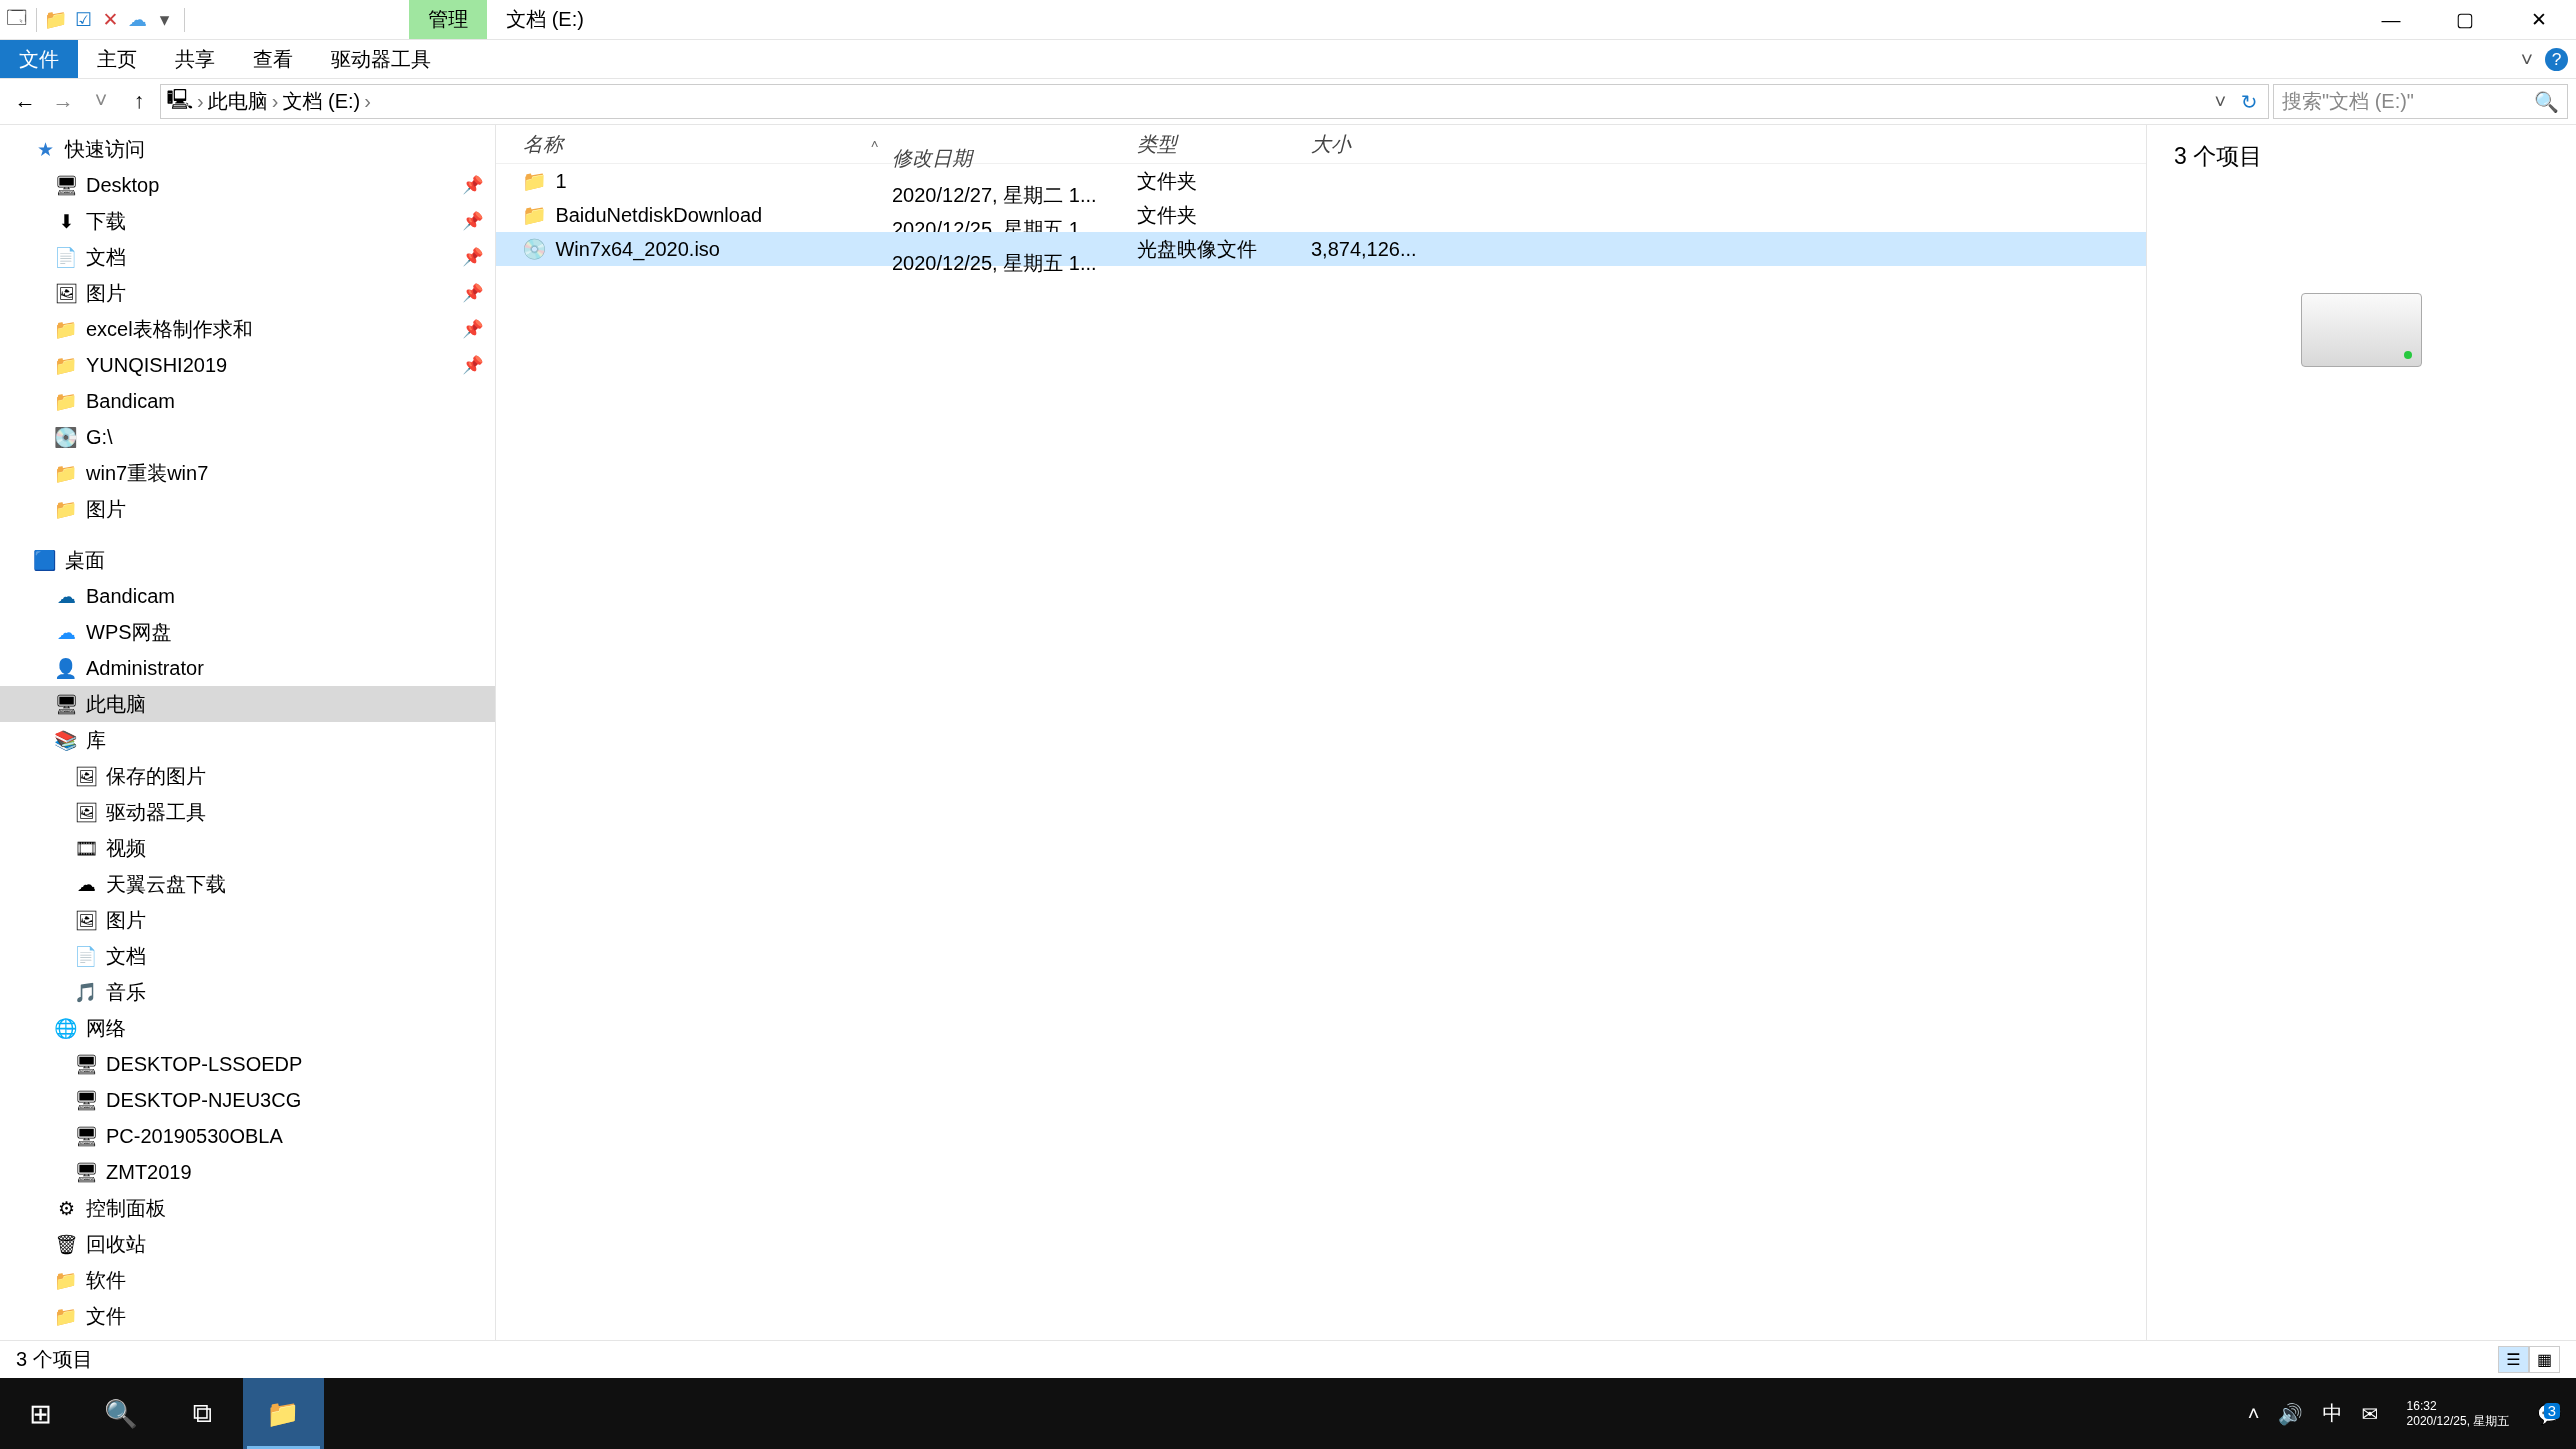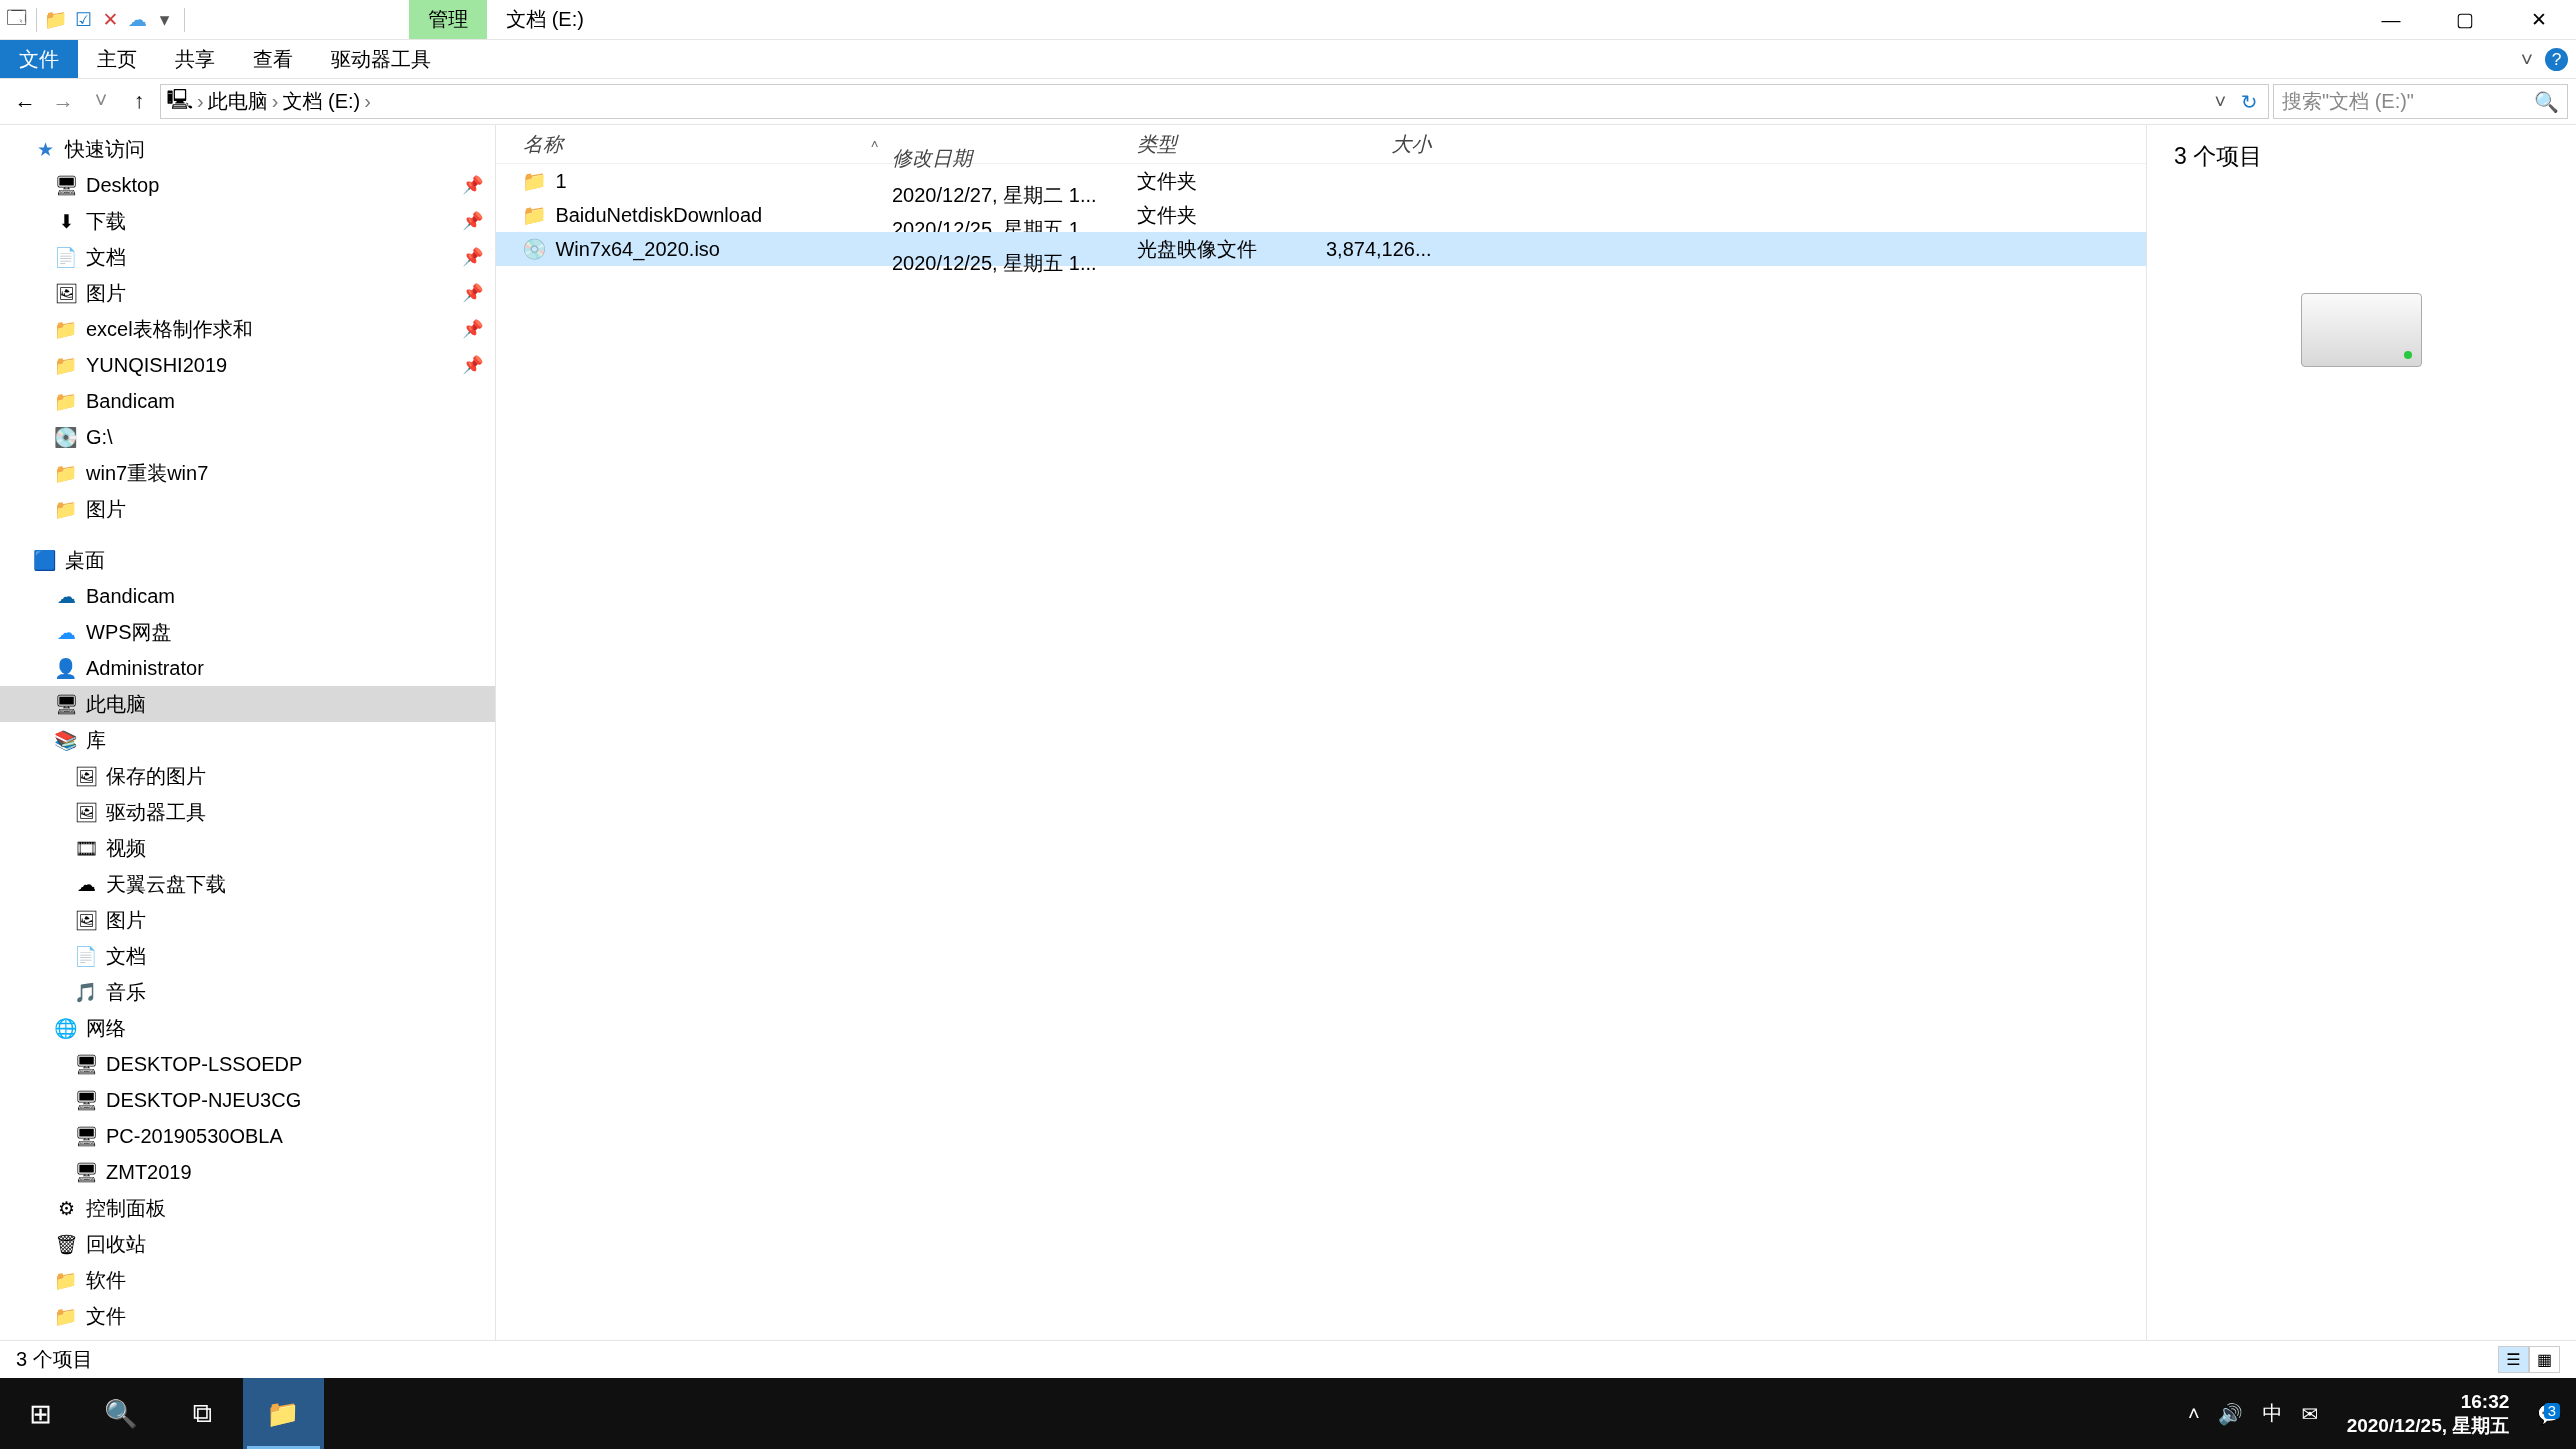--- a/index.html
+++ b/index.html
@@ -49,21 +49,21 @@
 .tree-item.selected { background: #d9d9d9; }
 .tree-icon { width: 23px; display: flex; align-items: center; justify-content: center; font-size: 19px; }
 .pin { position: absolute; right: 10.7px; color: #8a8a8a; font-size: 17.4px; }
 .tree-gap { height: 14.8px; }
 
 .list { flex: 1; display: flex; flex-direction: column; border-right: 0.7px solid #e5e5e5; }
 .list-header { height: 39px; display: flex; align-items: center; border-bottom: 0.7px solid #f0f0f0; font-size: 20px; color: #444; font-style: italic; }
 .col-name { width: 396px; padding-left: 27px; display:flex; align-items:center; gap:10.7px; }
 .col-date { width: 221px; margin-top: 28px; }
 .col-type { width: 174px; margin-left: 24px; }
-.col-size { width: 134px; text-align: right; padding-right: 13.4px; }
+.col-size { width: 134px; padding-right: 13.4px; }
 .sort-ind { font-size: 13.4px; color: #666; margin-left:auto; margin-right:13.4px; }
 
 .row { height: 34px; display: flex; align-items: center; font-size: 20px; }
 .row.selected { background: #cce8ff; }
 .row .col-name { display: flex; align-items: center; gap: 9.4px; }
 .file-icon { width: 23px; display: flex; align-items: center; justify-content: center; }
 
 .preview { width: 429px; padding: 16px 27px; display: flex; flex-direction: column; align-items: center; }
 .preview-count { align-self: flex-start; font-size: 23px; }
 .drive-img { margin-top: 121px; width: 121px; height: 74px; background: linear-gradient(#fafafa,#d8d8d8); border: 0.7px solid #aaa; border-radius: 4px; position: relative; }
@@ -76,21 +76,21 @@
 .view-btn { width:31px; height:27px; border:0.7px solid #ccc; display:flex; align-items:center; justify-content:center; font-size:16px; }
 .view-btn.active { background:#cce8ff; }
 
 
 .taskbar { height: 71px; background: #101010; display: flex; align-items: center; color: #fff; }
 .task-btn { width: 81px; height: 100%; display: flex; align-items: center; justify-content: center; font-size: 27px; }
 .task-btn.active { background: #2a5a8a; position: relative; }
 .task-btn.active::after { content:""; position:absolute; bottom:0; left:4px; right:4px; height:3.4px; background:#76b9ed; }
 .task-spacer { flex: 1; }
 .tray { display: flex; align-items: center; gap: 19px; padding: 0 13.4px; font-size: 20px; }
-.tray-time { text-align: right; font-size: 19px; line-height: 1.25; padding: 0 9.4px; font-weight: bold; }
+.tray-time { text-align: left; font-size: 12px; line-height: 1.25; padding: 0 9.4px; }
 .action-center { position:relative; }
 .badge { position:absolute; bottom:6.7px; right:2.7px; background:#0078d7; color:#fff; font-size:14.8px; border-radius:4px; padding:0 4px; }
 </style>
 </head>
 <body>
 
 <div class="root">
 
   <div class="titlebar">
     <div class="titlebar-left">

